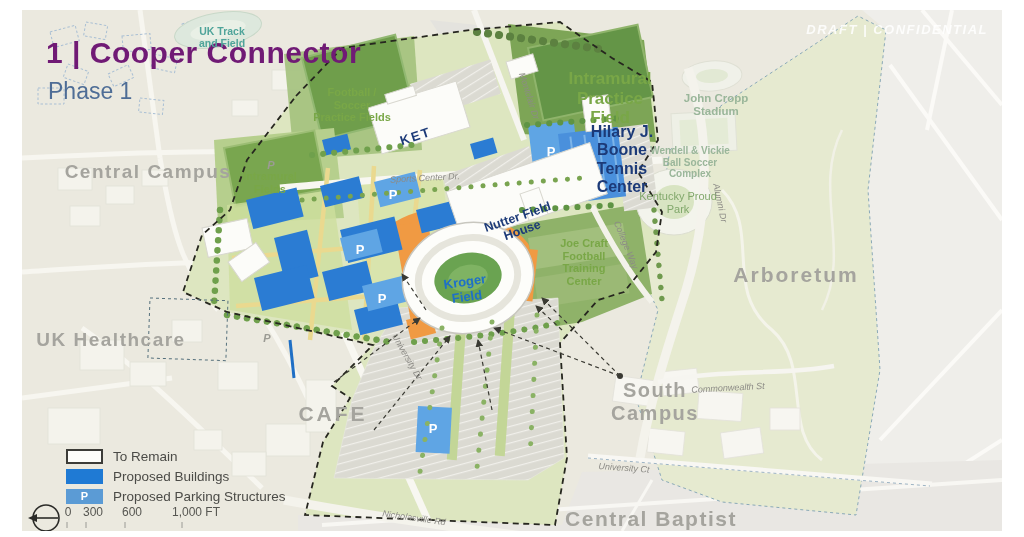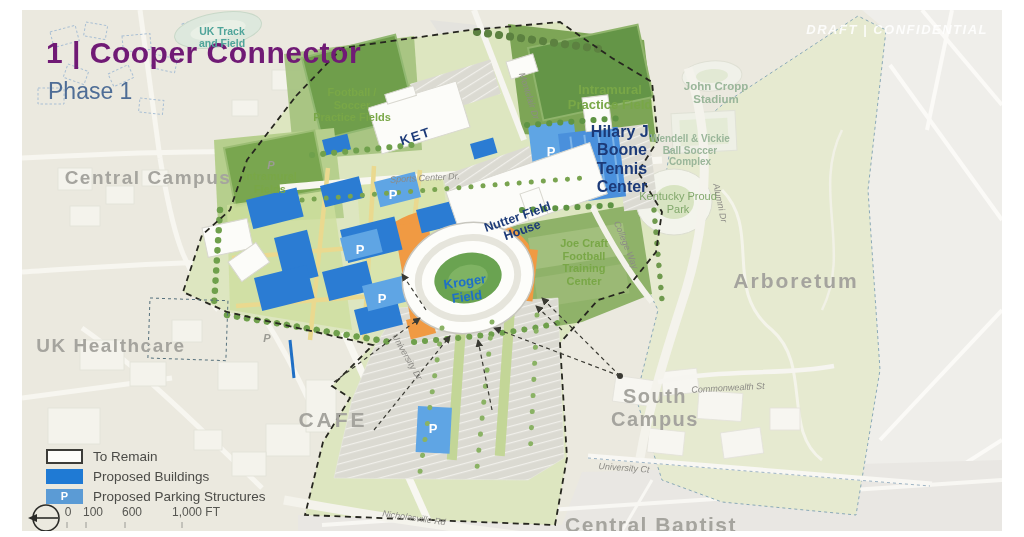--- a/index.html
+++ b/index.html
@@ -6,32 +6,32 @@
   .stage{position:relative;width:1024px;height:537px;background:#ffffff;overflow:hidden;
          font-family:"Liberation Sans",sans-serif;}
   .map{position:absolute;left:22px;top:10px;width:980px;height:521px;background:#ebe9df;overflow:hidden;}
   .map svg{position:absolute;left:0;top:0;}
   .lbl{position:absolute;transform:translate(-50%,-50%);text-align:center;line-height:1.15;
        white-space:normal;pointer-events:none;}
   .title{position:absolute;left:24px;top:26px;font-size:30px;font-weight:800;color:#701a75;letter-spacing:.5px;}
   .subtitle{position:absolute;left:26px;top:68px;font-size:23px;font-weight:400;color:#4e6d96;}
   .watermark{position:absolute;right:14px;top:12px;font-size:13px;font-weight:700;font-style:italic;
              color:rgba(255,255,255,.85);letter-spacing:1.5px;}
-  .area-lbl{color:#a5a49e;font-weight:700;letter-spacing:1.5px;margin-top:6px;}
+  .area-lbl{color:#a5a49e;font-weight:700;letter-spacing:1.5px;}
   .fac-green{color:#79a747;font-weight:700;}
-  .fac-muted{color:#9ab69a;font-weight:700;}
+  .fac-muted{color:#9ab69a;font-weight:700;margin-top:12px;}
   .fac-ky{color:#82a86c;font-weight:400;}
   .fac-teal{color:#4fa49a;font-weight:700;}
   .fac-navy{color:#1c3a78;font-weight:700;}
   .fac-kroger{color:#1e70c8;font-weight:700;}
   .street{color:#8c8b86;font-style:italic;font-size:9px;white-space:nowrap;font-weight:400;}
   .p-blue{color:#fff;font-weight:700;font-size:13px;}
   .p-gray{color:#9b9b94;font-style:italic;font-weight:700;font-size:11px;}
   .legend{position:absolute;left:24px;top:436px;}
-  .leg-row{display:flex;align-items:center;height:20px;}
+  .leg-row{display:flex;align-items:center;height:20px;margin-left:20px;}
   .leg-swatch{width:37px;height:15px;margin-right:10px;box-sizing:border-box;
               display:flex;align-items:center;justify-content:center;}
   .leg-remain{background:#fdfdfa;border:2px solid #3c3c38;}
   .leg-blue{background:#1f7ad4;}
   .leg-pblue{background:#5b9bd5;color:#fff;font-weight:700;font-size:11px;}
   .leg-label{font-size:13.5px;color:#4b4b47;}
   .scalebar{position:absolute;left:58px;top:495px;font-size:12px;color:#565651;}
   .scalebar span{position:absolute;transform:translateX(-50%);white-space:nowrap;}
 </style>
 </head>
@@ -394,21 +394,21 @@
     <div class="lbl area-lbl" style="left:89px;top:330px;font-size:19px;width:200px;">UK Healthcare</div>
     <div class="lbl area-lbl" style="left:311px;top:404px;font-size:21px;letter-spacing:3px;">CAFE</div>
     <div class="lbl area-lbl" style="left:633px;top:392px;font-size:20px;width:110px;">South Campus</div>
     <div class="lbl area-lbl" style="left:629px;top:509px;font-size:21px;width:260px;">Central Baptist</div>
     <div class="lbl area-lbl" style="left:774px;top:265px;font-size:21px;letter-spacing:2px;">Arboretum</div>
 
     <div class="lbl fac-teal" style="left:200px;top:27px;font-size:10.5px;width:64px;">UK Track and Field</div>
     <div class="lbl fac-green" style="left:330px;top:95px;font-size:11px;width:78px;">Football / Soccer Practice Fields</div>
     <div class="lbl fac-green" style="left:248px;top:173px;font-size:11px;width:78px;">Intramural Fields</div>
     <div class="lbl fac-navy" style="left:394px;top:127px;font-size:13px;letter-spacing:2px;transform:translate(-50%,-50%) rotate(-18deg);">KET</div>
-    <div class="lbl fac-green" style="left:588px;top:88px;font-size:13px;width:88px;">Intramural Practice Field</div>
+    <div class="lbl fac-green" style="left:588px;top:88px;font-size:17px;width:88px;">Intramural Practice Field</div>
     <div class="lbl fac-navy" style="left:600px;top:150px;font-size:16px;width:66px;">Hilary J. Boone Tennis Center</div>
     <div class="lbl fac-navy" style="left:498px;top:214px;font-size:12.5px;width:92px;transform:translate(-50%,-50%) rotate(-19deg);">Nutter Field House</div>
     <div class="lbl fac-kroger" style="left:444px;top:280px;font-size:13px;width:64px;transform:translate(-50%,-50%) rotate(-8deg);">Kroger Field</div>
     <div class="lbl fac-green" style="left:562px;top:252px;font-size:11px;width:78px;">Joe Craft Football Training Center</div>
     <div class="lbl fac-muted" style="left:694px;top:83px;font-size:11.5px;width:92px;">John Cropp Stadium</div>
     <div class="lbl fac-muted" style="left:668px;top:140px;font-size:10px;width:96px;">Wendell &amp; Vickie Ball Soccer Complex</div>
     <div class="lbl fac-ky" style="left:656px;top:193px;font-size:11px;width:92px;">Kentucky Proud Park</div>
 
     <div class="lbl street" style="left:507px;top:86px;transform:translate(-50%,-50%) rotate(72deg);">Montclair Dr</div>
     <div class="lbl street" style="left:403px;top:168px;transform:translate(-50%,-50%) rotate(-3deg);">Sports Center Dr.</div>
@@ -437,19 +437,19 @@
         <span class="leg-label">Proposed Buildings</span>
       </div>
       <div class="leg-row">
         <span class="leg-swatch leg-pblue">P</span>
         <span class="leg-label">Proposed Parking Structures</span>
       </div>
     </div>
 
     <div class="scalebar">
       <span style="left:-12px;">0</span>
-      <span style="left:13px;">100</span>
+      <span style="left:13px;">300</span>
       <span style="left:52px;">600</span>
       <span style="left:116px;">1,000 FT</span>
     </div>
 
   </div>
 </div>
 
 </body></html>

